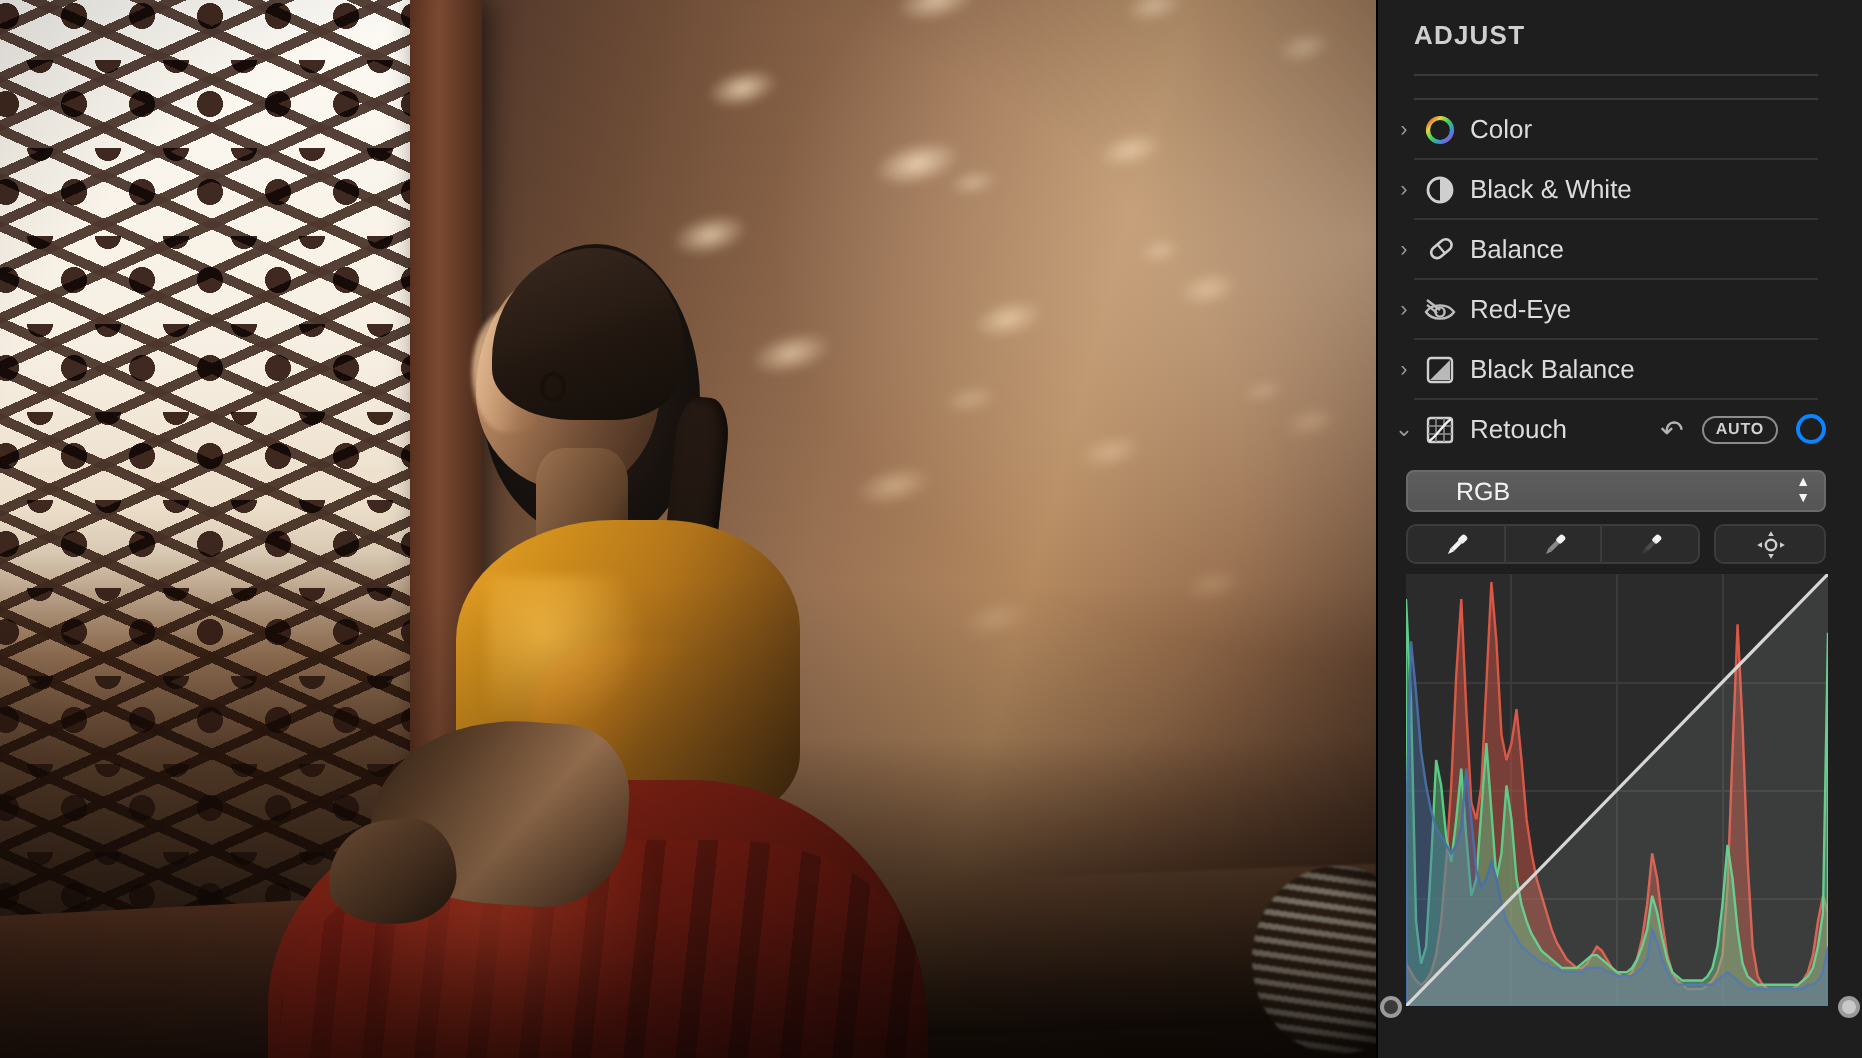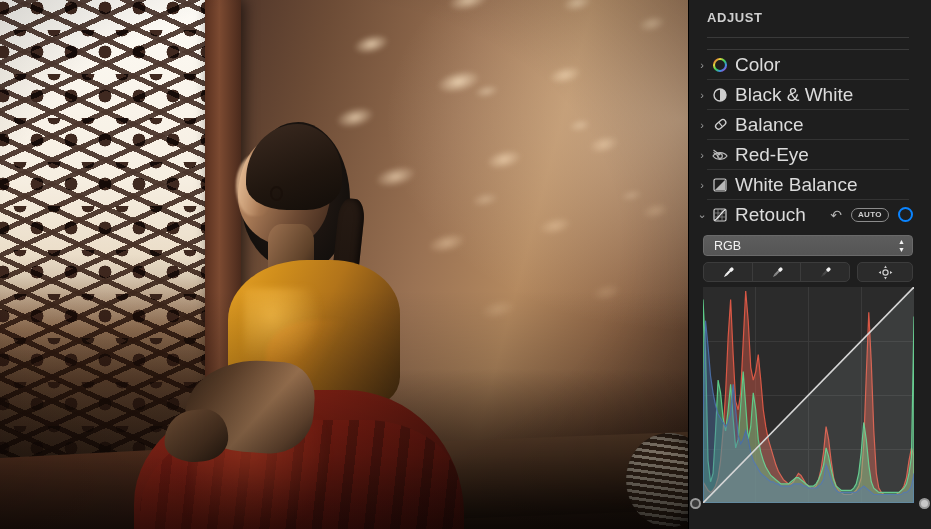--- a/index.html
+++ b/index.html
@@ -243,21 +243,21 @@
     height: 29px; padding: 0 18px 0 6px;
     position: relative;
   }
   .row .chev {
     width: 14px; text-align: center; color: #9a9a9a; font-size: 11px; flex: 0 0 14px;
   }
   .row .ricon {
     width: 22px; height: 18px; flex: 0 0 22px; display:flex; align-items:center; justify-content:center;
     margin-right: 4px;
   }
-  .row .rlabel { font-size: 19px; color: #dcdcdc; white-space: nowrap; }
+  .row .rlabel { font-size: 13px; color: #dcdcdc; white-space: nowrap; }
   .row-sep { height:1px; background:#333; margin: 0 22px 0 18px; }
 
   .curve-actions { margin-left: auto; display:flex; align-items:center; gap: 9px; }
   .reset-ic { color:#b4b4b4; font-size: 14px; line-height:1; }
   .auto-badge {
     border: 1px solid #8c8c8c; border-radius: 9px;
     font-size: 8px; font-weight: bold; letter-spacing: .4px;
     color: #d0d0d0; padding: 2px 6px 2px 6px; line-height: 1;
   }
   .blue-ring {
@@ -265,21 +265,21 @@
     border: 2px solid #0a84ff;
   }
 
   .select-wrap { padding: 6px 18px 0 14px; }
   .select {
     position: relative;
     height: 21px; border-radius: 4px;
     background: linear-gradient(180deg, #5d5d5d, #555555);
     border: 1px solid #6a6a6a;
     display:flex; align-items:center;
-    padding-left: 10px;
+    padding-left: 24px;
     font-size: 12.5px; color: #f2f2f2;
   }
   .select .stepper {
     position:absolute; right: 7px; top: 50%; transform: translateY(-50%);
     display:flex; flex-direction:column; align-items:center; gap:2px;
     color:#f4f4f4; font-size: 7px; line-height: 6px;
   }
 
   .btn-row { display:flex; gap: 7px; padding: 6px 18px 0 14px; }
   .seg {
@@ -428,21 +428,21 @@
     <div class="row-sep"></div>
 
     <div class="row">
       <div class="chev">›</div>
       <div class="ricon">
         <svg width="16" height="16" viewBox="0 0 16 16">
           <rect x="2" y="2" width="12" height="12" rx="1.6" fill="none" stroke="#cfcfcf" stroke-width="1.2"></rect>
           <path d="M3 13 L13 3 L13 13 Z" fill="#cfcfcf" opacity="0.88"></path>
         </svg>
       </div>
-      <div class="rlabel">White Balance</div>
+      <div class="rlabel">Black Balance</div>
     </div>
     <div class="row-sep"></div>
 
     <div class="row">
       <div class="chev">⌄</div>
       <div class="ricon">
         <svg width="16" height="16" viewBox="0 0 16 16">
           <rect x="2" y="2" width="12" height="12" rx="1.4" fill="none" stroke="#cfcfcf" stroke-width="1.2"></rect>
           <line x1="6" y1="2" x2="6" y2="14" stroke="#8d8d8d" stroke-width="0.8"></line>
           <line x1="10" y1="2" x2="10" y2="14" stroke="#8d8d8d" stroke-width="0.8"></line>

